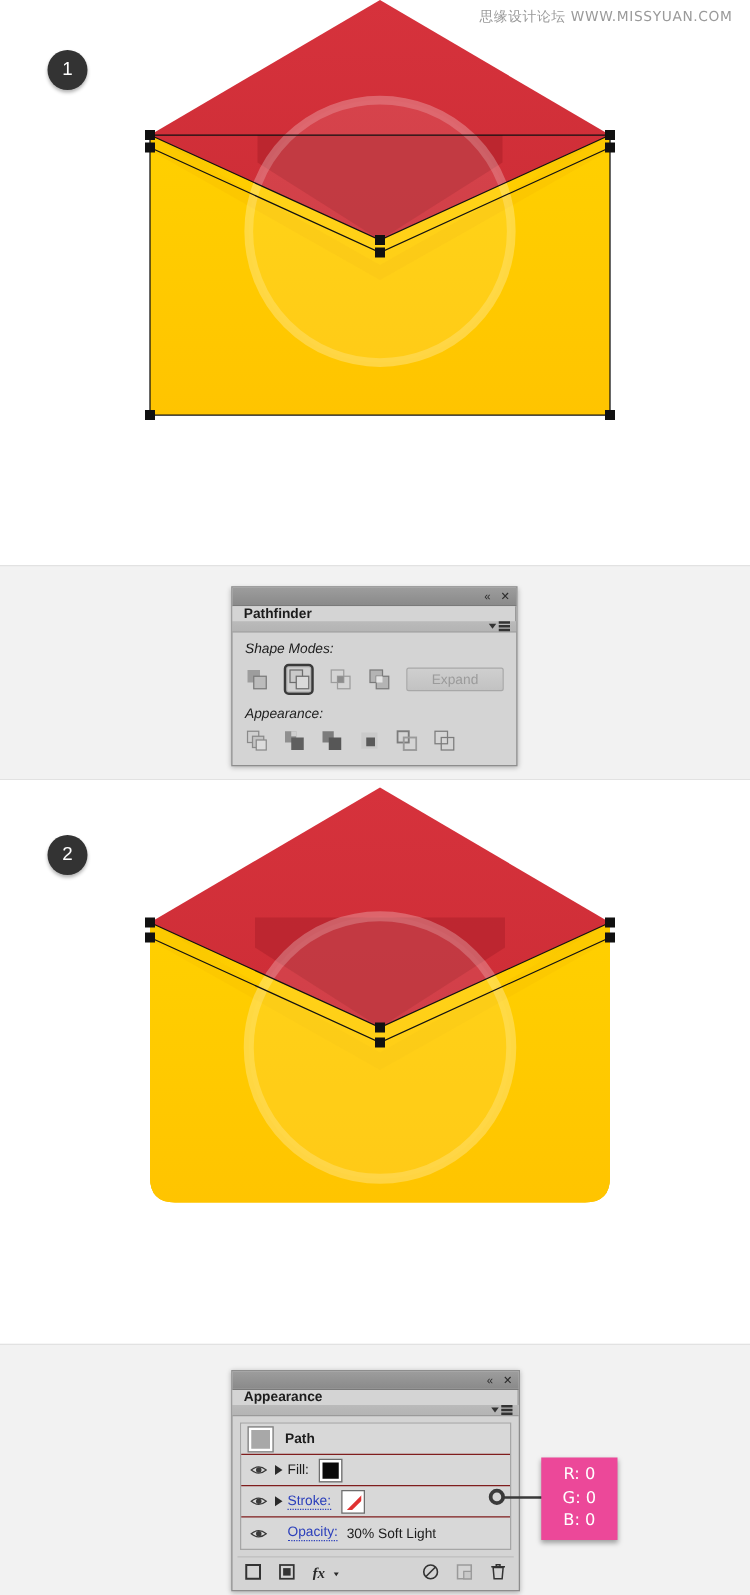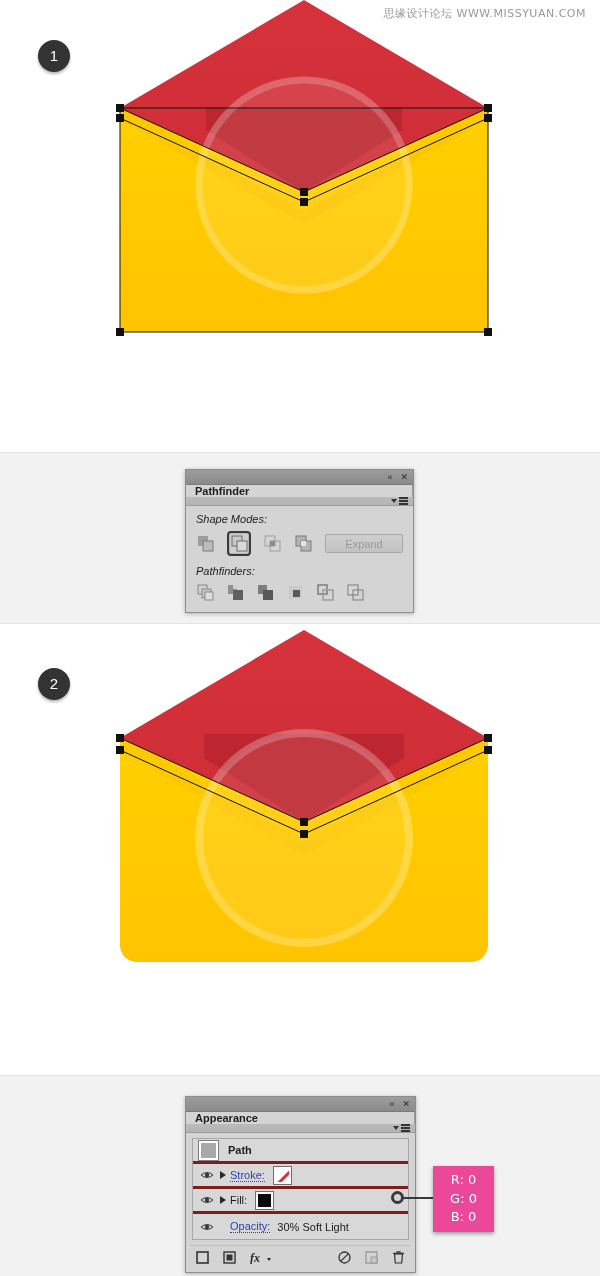--- a/index.html
+++ b/index.html
@@ -127,21 +127,21 @@
   
   #appearance-panel { left: 185px; top: 1096px; width: 231px; }
   .ap-list {
     margin: 5px 6px 0 6px;
     background: #d8d8d8;
     border: 1px solid #a6a6a6;
   }
   .ap-row {
     display: flex; align-items: center;
     height: 25px;
-    border-bottom: 3px solid #7f1d1d;
+    border-bottom: 1px solid #7f1d1d;
     padding-left: 4px;
     position: relative;
   }
   .ap-row:last-child { border-bottom: none; }
   .ap-row.header { background: #d8d8d8; }
   .ap-thumb {
     width: 19px; height: 19px;
     background: #a8a8a8;
     border: 2px solid #fff;
     outline: 1px solid #7e7e7e;
@@ -337,21 +337,21 @@
         <div class="pf-icon-btn">
           <svg width="17" height="17" viewBox="0 0 17 17">
             <rect x="1" y="1" width="10" height="10" fill="#b4b4b4" stroke="#7a7a7a"></rect>
             <rect x="6" y="6" width="10" height="10" fill="#b4b4b4" stroke="#7a7a7a"></rect>
             <rect x="6" y="6" width="5" height="5" fill="#e4e4e4"></rect>
           </svg>
         </div>
         <div class="pf-expand">Expand</div>
       </div>
 
-      <div class="pf-section-label">Pathfinders:</div>
+      <div class="pf-section-label">Appearance:</div>
 
       <div class="pf-row pathfinders">
         <div class="pf-icon-btn">
           <svg width="17" height="17" viewBox="0 0 17 17">
             <rect x="1" y="1" width="9" height="9" fill="#d0d0d0" stroke="#8a8a8a"></rect>
             <rect x="5" y="5" width="9" height="9" fill="#c4c4c4" stroke="#8a8a8a"></rect>
             <rect x="8" y="8" width="8" height="8" fill="#dcdcdc" stroke="#8a8a8a"></rect>
           </svg>
         </div>
         <div class="pf-icon-btn">
@@ -484,36 +484,36 @@
       <div class="ap-row">
         <span class="ap-eye">
           <svg width="14" height="10" viewBox="0 0 14 10">
             <path d="M1 5 Q7 0 13 5 Q7 10 1 5 Z" fill="none" stroke="#3a3a3a" stroke-width="1"></path>
             <circle cx="7" cy="5" r="2.2" fill="#3a3a3a"></circle>
           </svg>
         </span>
         <span class="ap-disclose">
             <span class="tri"></span>
           </span>
-        <span class="ap-link">Stroke:</span>
-        <span class="ap-swatch none"></span>
+        <span class="ap-label-plain">Fill:</span>
+        <span class="ap-swatch black"></span>
       </div>
 
       <div class="ap-row">
         <span class="ap-eye">
           <svg width="14" height="10" viewBox="0 0 14 10">
             <path d="M1 5 Q7 0 13 5 Q7 10 1 5 Z" fill="none" stroke="#3a3a3a" stroke-width="1"></path>
             <circle cx="7" cy="5" r="2.2" fill="#3a3a3a"></circle>
           </svg>
         </span>
         <span class="ap-disclose">
             <span class="tri"></span>
           </span>
-        <span class="ap-label-plain">Fill:</span>
-        <span class="ap-swatch black"></span>
+        <span class="ap-link">Stroke:</span>
+        <span class="ap-swatch none"></span>
       </div>
 
       <div class="ap-row">
         <span class="ap-eye">
           <svg width="14" height="10" viewBox="0 0 14 10">
             <path d="M1 5 Q7 0 13 5 Q7 10 1 5 Z" fill="none" stroke="#3a3a3a" stroke-width="1"></path>
             <circle cx="7" cy="5" r="2.2" fill="#3a3a3a"></circle>
           </svg>
         </span>
         <span class="ap-disclose"></span>

